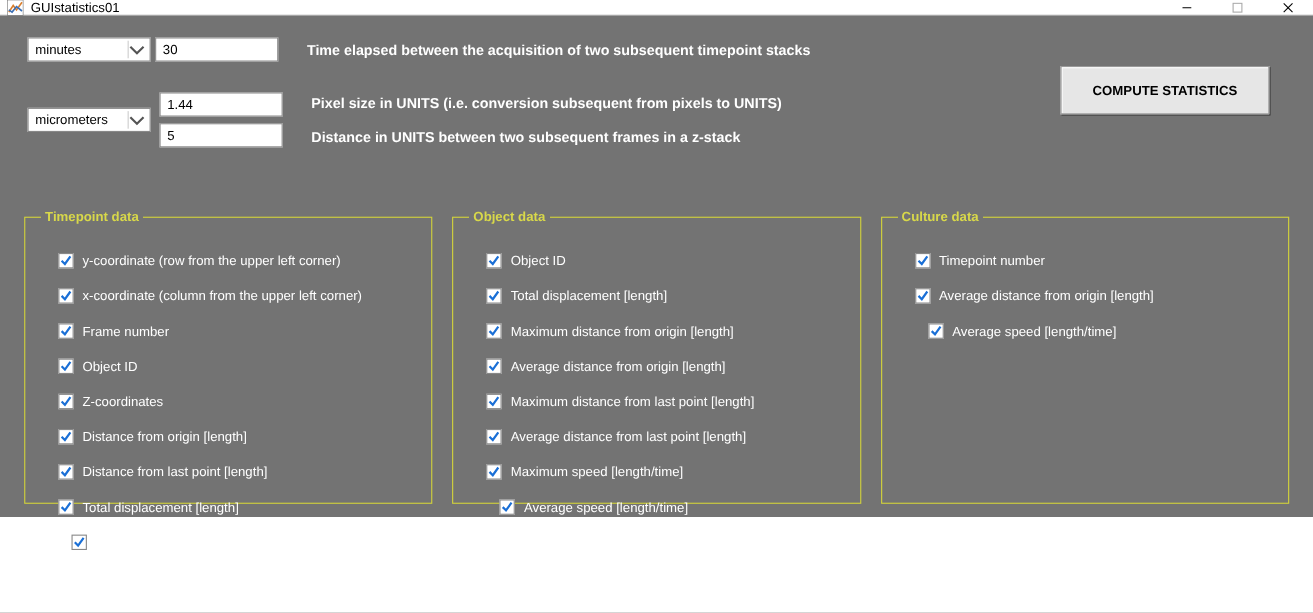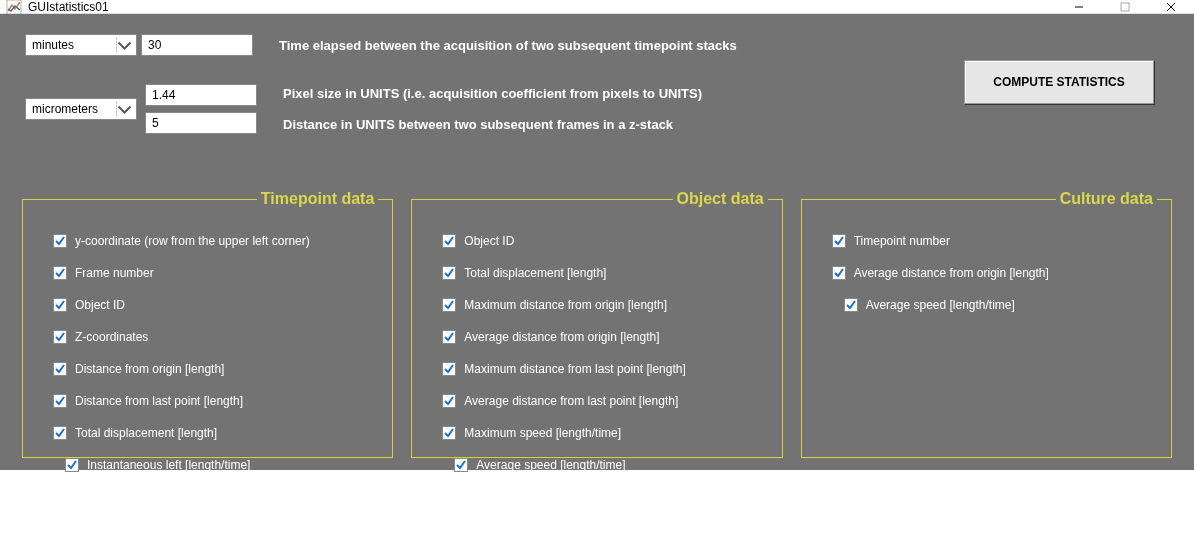--- a/index.html
+++ b/index.html
@@ -118,24 +118,23 @@
   fieldset.panel {
     border:1px solid #d4d43a;
     flex:1;
     margin:0;
     padding:18px 14px 10px 14px;
     position:relative;
     min-width:0;
   }
   fieldset.panel legend {
     color:#d8d84a;
-    font-size:16px;
+    font-size:12px;
     font-weight:bold;
     padding:0 4px;
-    text-align:right;
   }
   .chk-row {
     display:flex;
     align-items:center;
     margin: 8px 0 18px 16px;
     font-size:12px;
     font-weight:normal;
     color:#fff;
   }
   fieldset.panel .chk-row:last-child { margin-bottom:4px;padding-left:12px; }
@@ -218,21 +217,21 @@
       </div>
       <div class="input-stack">
         <div class="input">
           <span>1.44</span>
         </div>
         <div class="input">
           <span>5</span>
         </div>
       </div>
       <div class="desc-stack">
-        <div class="desc" style="margin-left:0">Pixel size in UNITS (i.e. acquisition coefficient from pixels to UNITS)</div>
+        <div class="desc" style="margin-left:0">Pixel size in UNITS (i.e. conversion subsequent from pixels to UNITS)</div>
         <div class="desc" style="margin-left:0">Distance in UNITS between two subsequent frames in a z-stack</div>
       </div>
     </div>
 
   </div>
 
   <div class="compute-btn">
     <span>COMPUTE STATISTICS</span>
   </div>
 
@@ -248,20 +247,28 @@
               </svg>
             </span>
             <span>y-coordinate (row from the upper left corner)</span>
           </div>
           <div class="chk-row">
             <span class="chk">
               <svg viewBox="0 0 12 12">
                 <path d="M2 6 L5 9 L10 2" fill="none" stroke="#1a6fd6" stroke-width="2"></path>
               </svg>
             </span>
+            <span>x-coordinate (column from the upper left corner)</span>
+          </div>
+          <div class="chk-row">
+            <span class="chk">
+              <svg viewBox="0 0 12 12">
+                <path d="M2 6 L5 9 L10 2" fill="none" stroke="#1a6fd6" stroke-width="2"></path>
+              </svg>
+            </span>
             <span>Frame number</span>
           </div>
           <div class="chk-row">
             <span class="chk">
               <svg viewBox="0 0 12 12">
                 <path d="M2 6 L5 9 L10 2" fill="none" stroke="#1a6fd6" stroke-width="2"></path>
               </svg>
             </span>
             <span>Object ID</span>
           </div>

